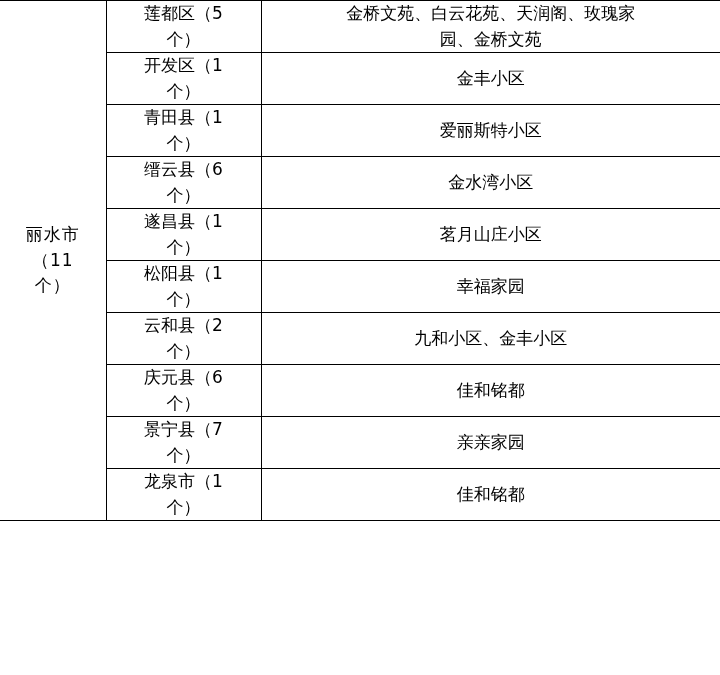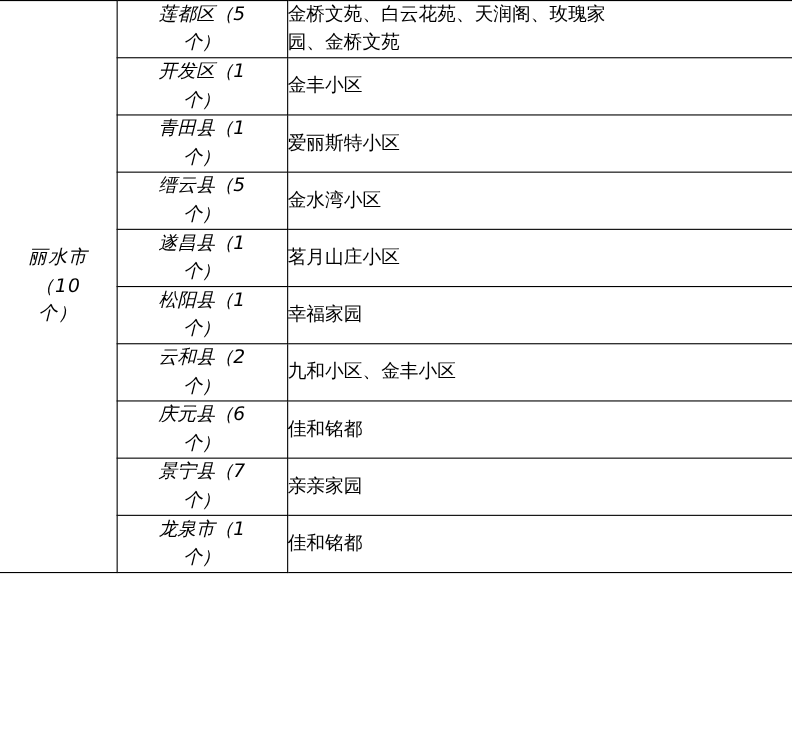--- a/index.html
+++ b/index.html
@@ -34,43 +34,41 @@
     line-height: 1.5;
   }
   
   col.c-city  { width: 106px; }
   col.c-dist  { width: 155px; }
   col.c-list  { width: 459px; }
 
   td.city {
     text-align: center;
     padding: 0 8px;
-    font-style: italic;
   }
   td.city .city-inner {
     display: block;
     text-align: center;
     letter-spacing: 1px;
   }
   td.dist {
     text-align: center;
     padding: 6px 10px;
   }
   td.dist .dist-inner {
     display: block;
     text-align: center;
-    font-style: italic;
   }
   td.list {
     text-align: left;
     padding: 6px 12px;
   }
   td.list .list-inner {
     display: block;
-    text-align: left;
+    text-align: center;
   }
   
   .table-wrap {
     position: absolute;
     left: 0;
     top: 0;
     width: 720px;
   }
   
   table.reg-table td.city {
@@ -89,21 +87,21 @@
       <colgroup>
         <col class="c-city">
         <col class="c-dist">
         <col class="c-list">
       </colgroup>
       <tbody>
 
         <tr>
           <td class="city" rowspan="10">
             <span class="city-inner">丽水市</span>
-            <span class="city-inner">（10</span>
+            <span class="city-inner">（11</span>
             <span class="city-inner">个）</span>
           </td>
           <td class="dist">
             <span class="dist-inner">莲都区（5</span>
             <span class="dist-inner">个）</span>
           </td>
           <td class="list">
             <span class="list-inner">金桥文苑、白云花苑、天润阁、玫瑰家</span>
             <span class="list-inner">园、金桥文苑</span>
           </td>
@@ -124,21 +122,21 @@
             <span class="dist-inner">青田县（1</span>
             <span class="dist-inner">个）</span>
           </td>
           <td class="list">
             <span class="list-inner">爱丽斯特小区</span>
           </td>
         </tr>
 
         <tr>
           <td class="dist">
-            <span class="dist-inner">缙云县（5</span>
+            <span class="dist-inner">缙云县（6</span>
             <span class="dist-inner">个）</span>
           </td>
           <td class="list">
             <span class="list-inner">金水湾小区</span>
           </td>
         </tr>
 
         <tr>
           <td class="dist">
             <span class="dist-inner">遂昌县（1</span>

